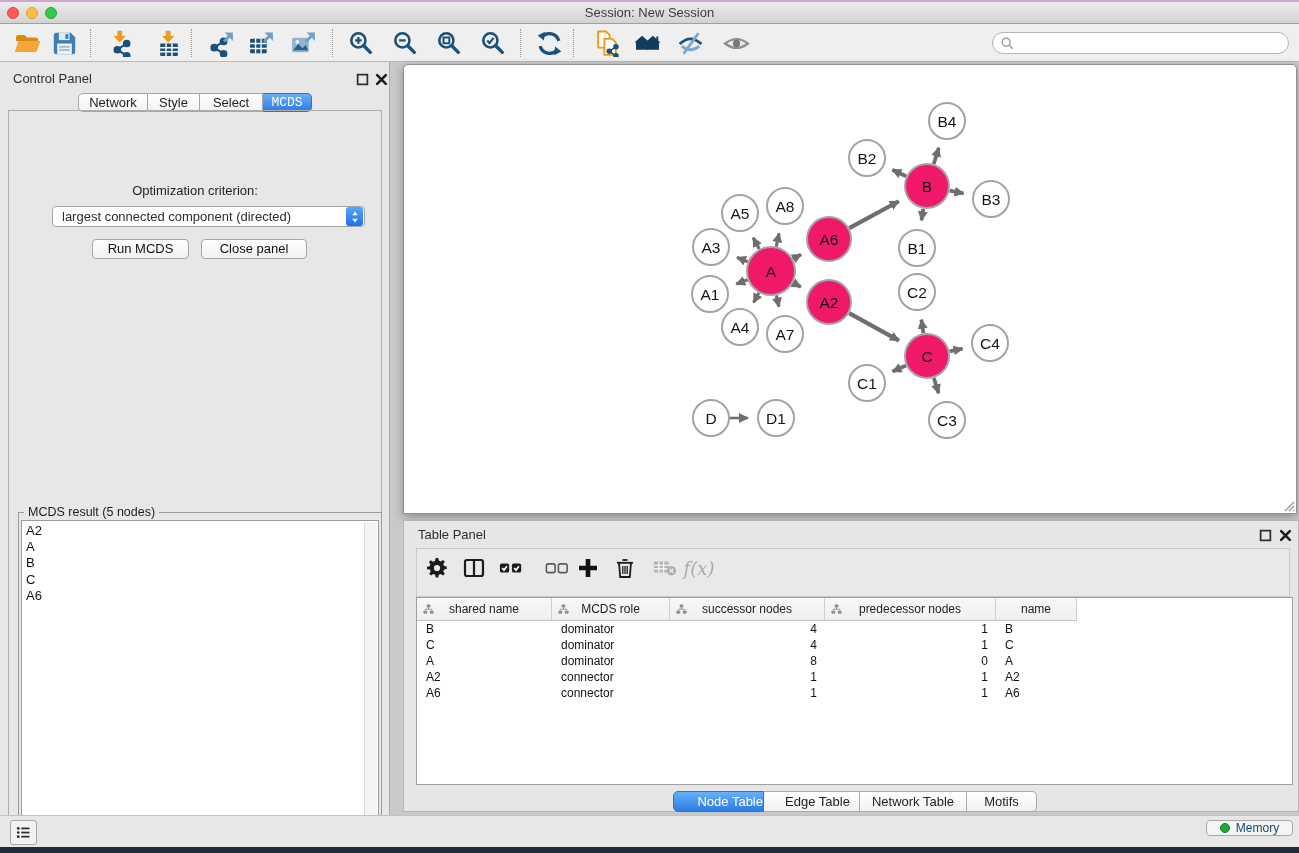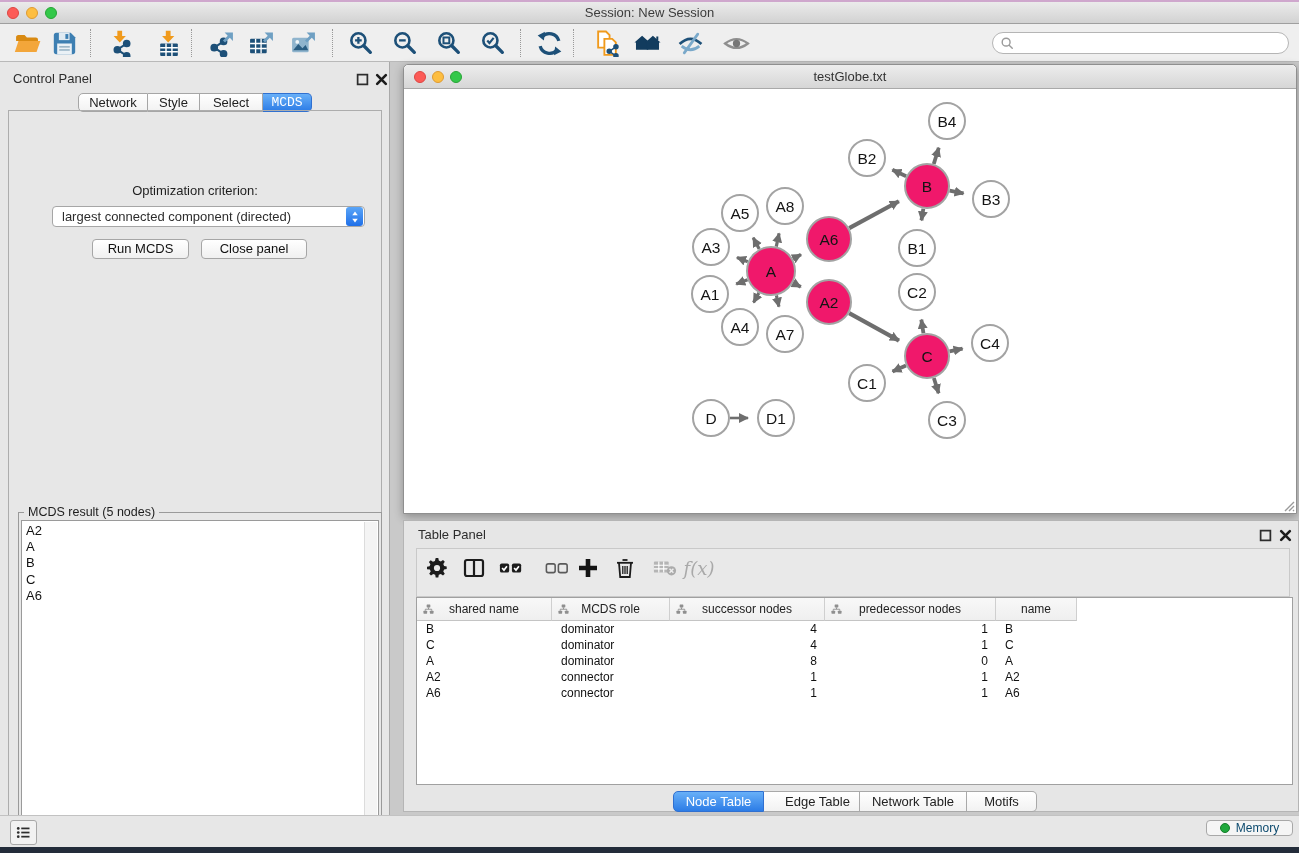--- a/index.html
+++ b/index.html
@@ -86,21 +86,21 @@
   .th { position:relative; height:23px; background:linear-gradient(#f8f8f8,#efefef); border-right:1px solid #cfcfcf;
     border-bottom:1px solid #c4c4c4; font-size:12px; color:#222; display:flex; align-items:center; justify-content:center; }
   .th .sorticon { position:absolute; left:6px; top:6px; width:11px; height:11px; }
   .tbody { position:absolute; left:0; top:23px; right:0; }
   .trow { display:flex; height:16px; line-height:16px; font-size:12px; color:#111; }
   .td { overflow:hidden; white-space:nowrap; }
 
   .ttabs { position:absolute; left:269px; top:270px; height:21px; display:flex; }
   .ttab { height:21px; line-height:20px; text-align:center; font-size:13px; background:linear-gradient(#ffffff,#f2f2f2);
     border:1px solid #a9a9a9; border-left:none; color:#222; }
-  .ttab:first-child { border-left:1px solid #a9a9a9; border-radius:5px 0 0 5px; }
+  .ttab:first-child { border-left:1px solid #a9a9a9; border-radius:5px 0 0 5px;text-align:right; }
   .ttab:last-child { border-radius:0 5px 5px 0; }
   .ttab.selected { background:linear-gradient(#68b0f8,#2c7ce6); color:#fff; border-color:#3070d0; }
 
   
   .statusbar { left:0; top:815px; width:1299px; height:32px; background:#e7e7e7; border-top:1px solid #c2c2c2; }
   .list-btn { position:absolute; left:10px; top:4px; width:27px; height:25px; background:#f2f2f2; border:1px solid #a8a8a8;
     border-radius:3px; display:flex; align-items:center; justify-content:center; }
   .list-btn svg { width:17px; height:15px; }
   .memory-btn { position:absolute; left:1206px; top:4px; width:87px; height:16px; background:#f5f5f5; border:1px solid #a8a8a8;
     border-radius:4px; display:flex; align-items:center; justify-content:center; gap:6px; font-size:12px; color:#0c4a6e; }
@@ -316,26 +316,20 @@
                 <div class="item">C</div>
                 <div class="item">A6</div>
               </div>
             <div class="vscroll"></div>
           </div>
         </div>
       </div>
     </aside>
 
     <section class="abs net-window">
-      <div class="net-titlebar">
-        <span class="tl red" style="left:10px; top:6px;"></span>
-        <span class="tl yellow" style="left:28px; top:6px;"></span>
-        <span class="tl green" style="left:46px; top:6px;"></span>
-        <div class="title">testGlobe.txt</div>
-      </div>
       <div class="net-canvas">
         <svg id="graph-svg" width="892" height="424">
             <defs>
               <marker id="arrowhead" markerUnits="userSpaceOnUse" markerWidth="12" markerHeight="12" refX="9" refY="5" orient="auto">
                 <path d="M0,0 L10,5 L0,10 z" fill="#6e6e6e"></path>
               </marker>
             </defs>
             <line x1="355.21556822031954" y1="159.95170828317853" x2="349.1985635932421" y2="148.69408672284004" stroke="#6e6e6e" stroke-width="3.2" marker-end="url(#arrowhead)"></line>
             <line x1="372.26390189862724" y1="157.56045547065926" x2="375.10442987353747" y2="144.37228987286161" stroke="#6e6e6e" stroke-width="3.2" marker-end="url(#arrowhead)"></line>
             <line x1="343.7880827278685" y1="172.7152330911474" x2="332.9973473447873" y2="168.3989389379149" stroke="#6e6e6e" stroke-width="3.2" marker-end="url(#arrowhead)"></line>

